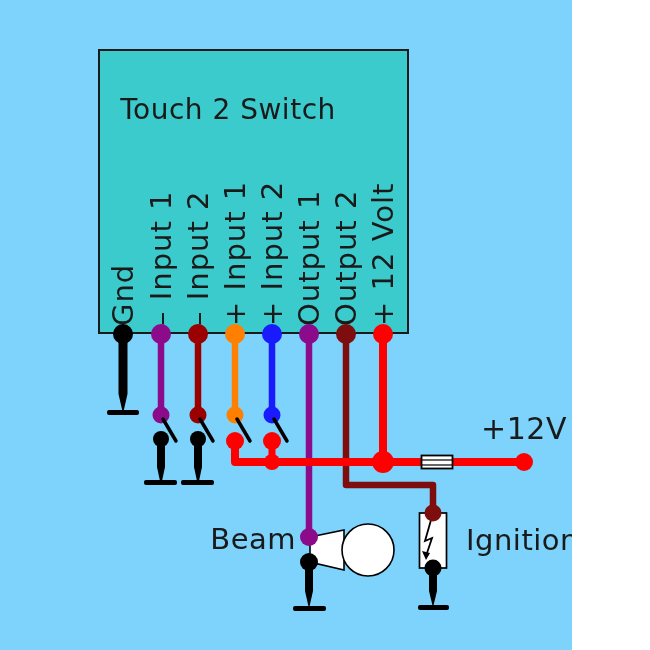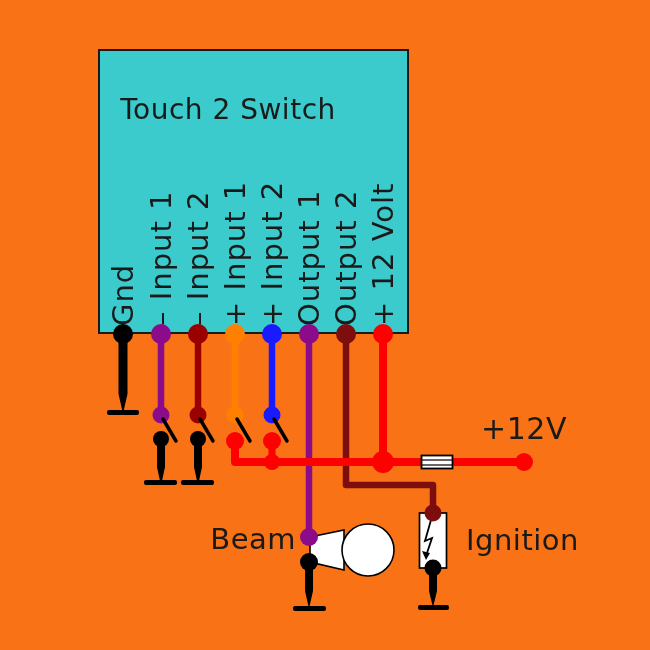--- a/index.html
+++ b/index.html
@@ -1,16 +1,16 @@
 <!DOCTYPE html>
 <html><head>
 <meta charset="utf-8">
 <style>
   html,body{margin:0;padding:0;background:#ffffff;}
-  .stage{width:650px;height:650px;position:relative;background:#f97316;overflow:hidden;text-decoration:underline;}
+  .stage{width:572px;height:650px;position:relative;background:#7dd3fc;overflow:hidden;text-decoration:underline;}
   svg{display:block;}
   text{font-family:"DejaVu Sans","Liberation Sans",sans-serif;fill:#1a1a1a;}
   .title-text{font-size:28px;letter-spacing:0.5px;}
   .pin-text{font-size:29px;letter-spacing:1px;}
   .big-text{font-size:29px;letter-spacing:0.5px;}
   .supply-text{font-size:30px;letter-spacing:0.5px;}
 </style>
 </head>
 <body>
 

